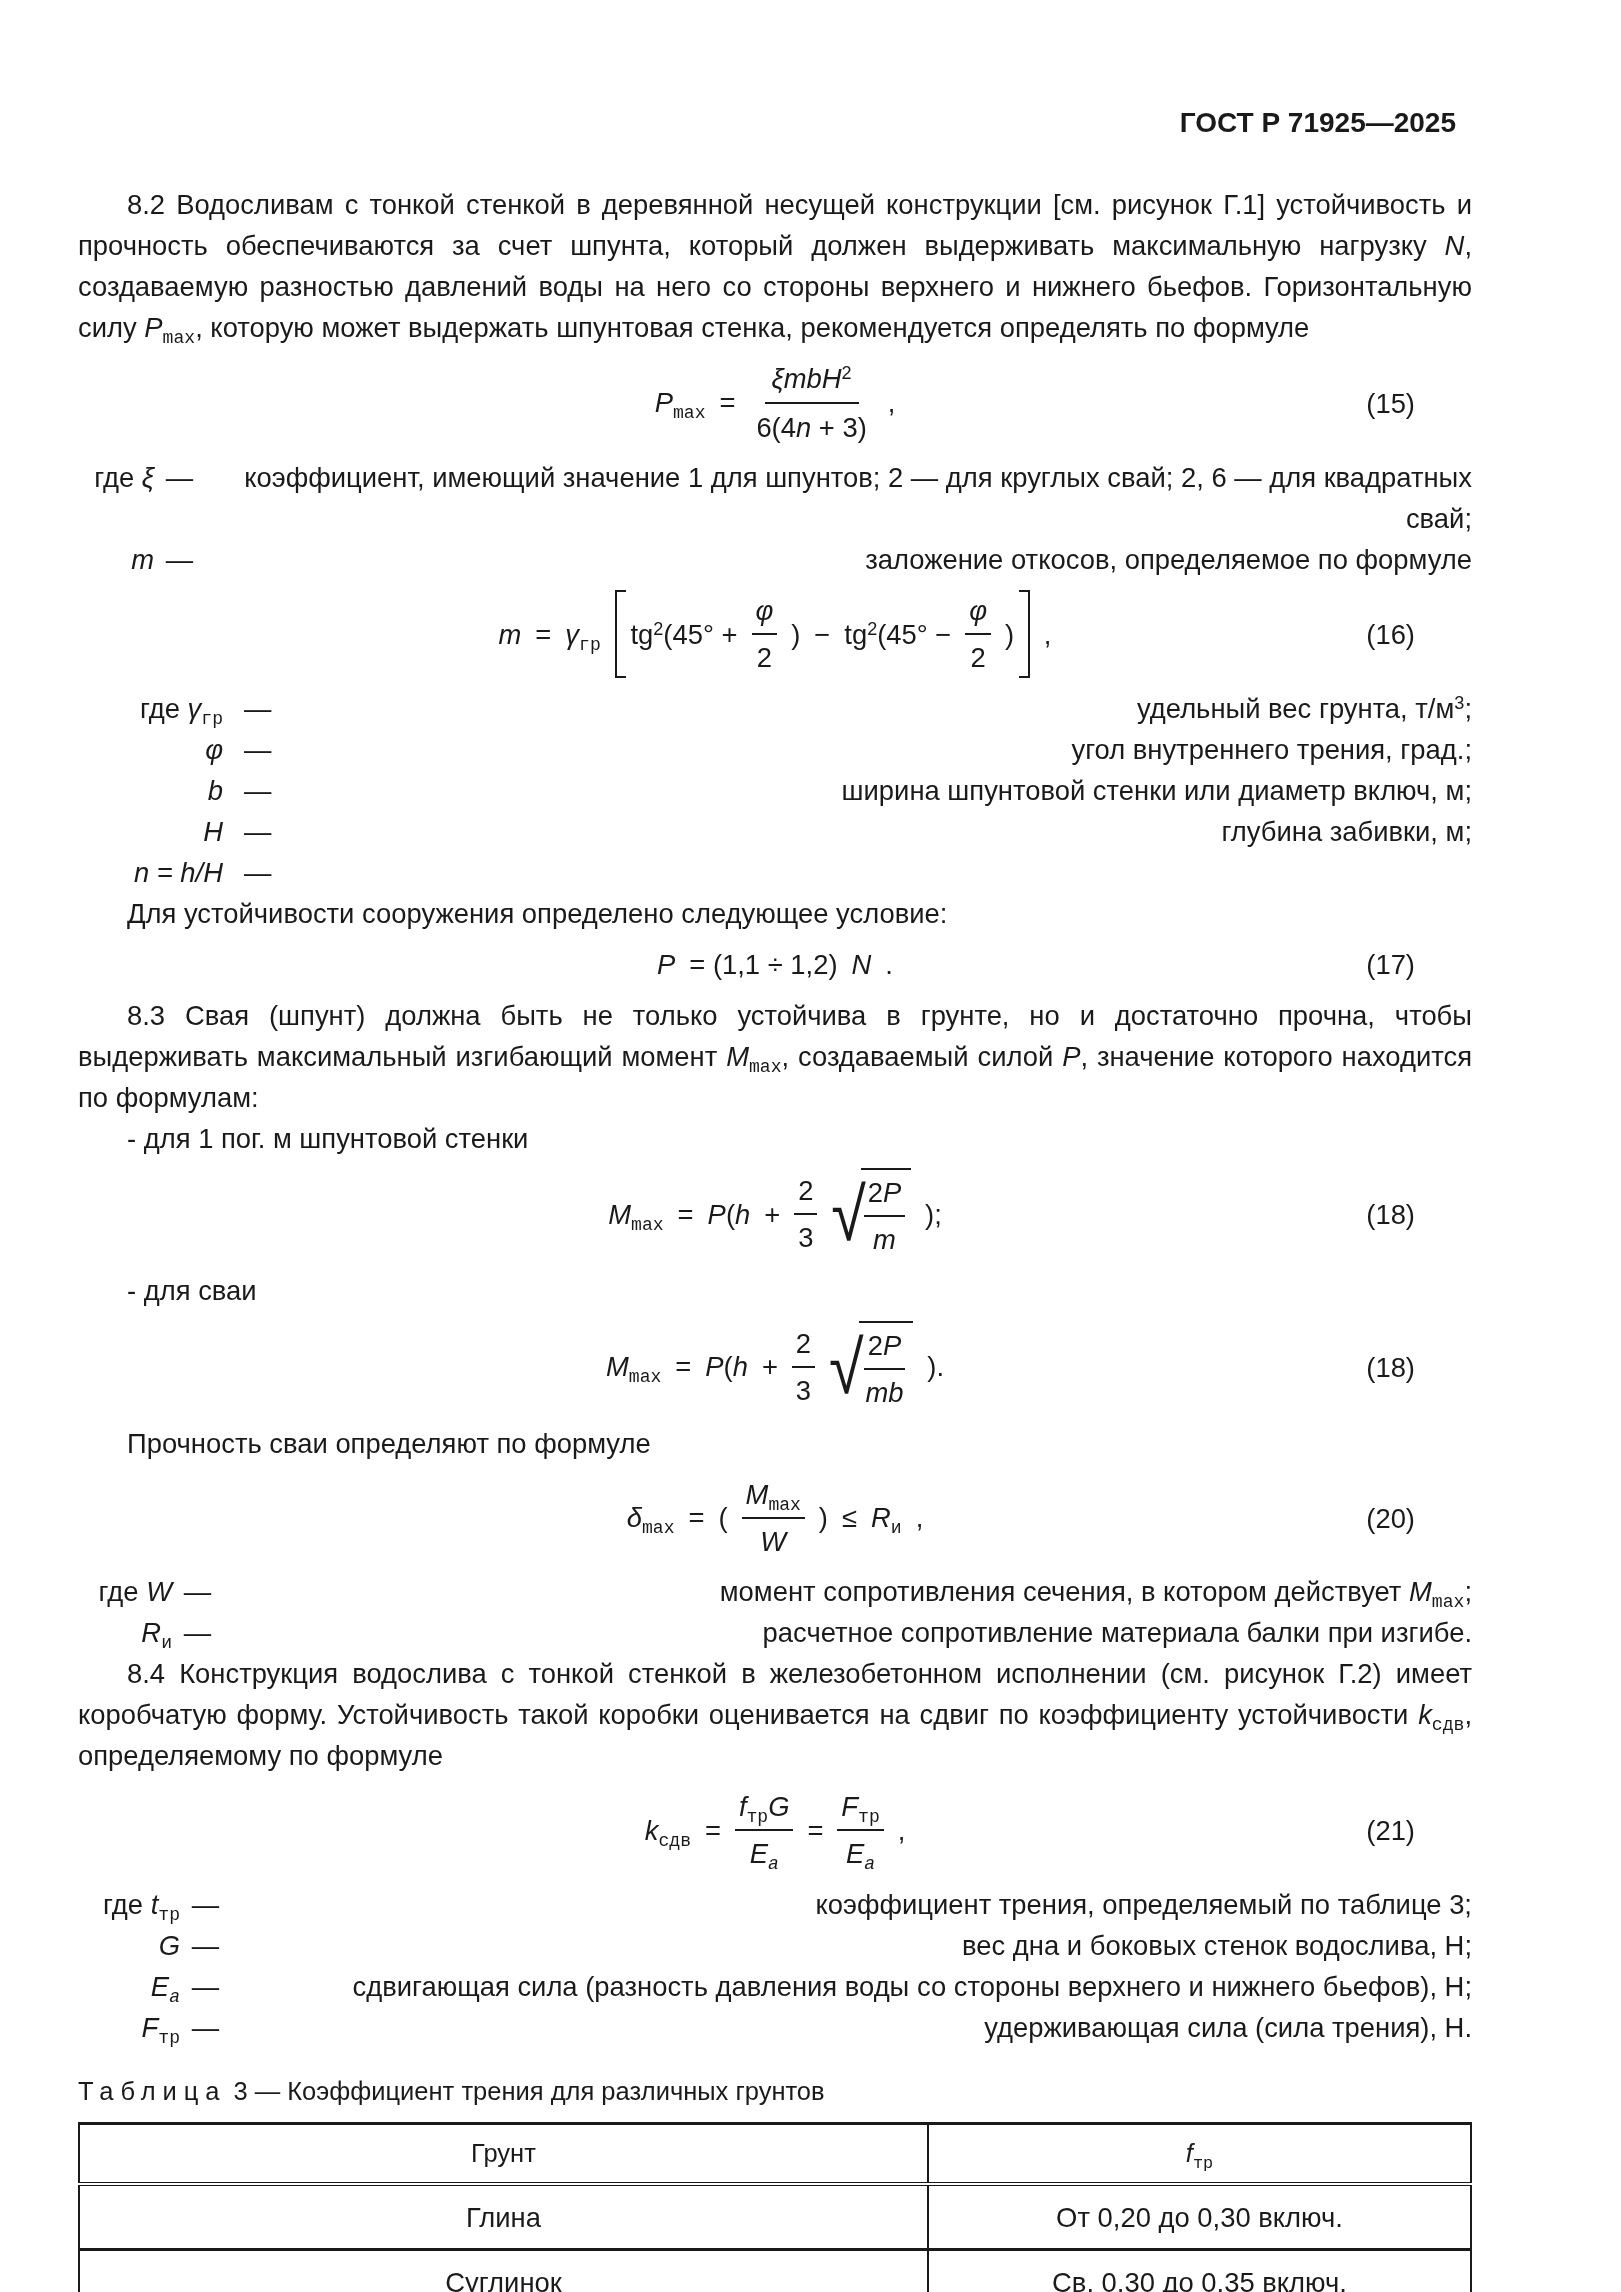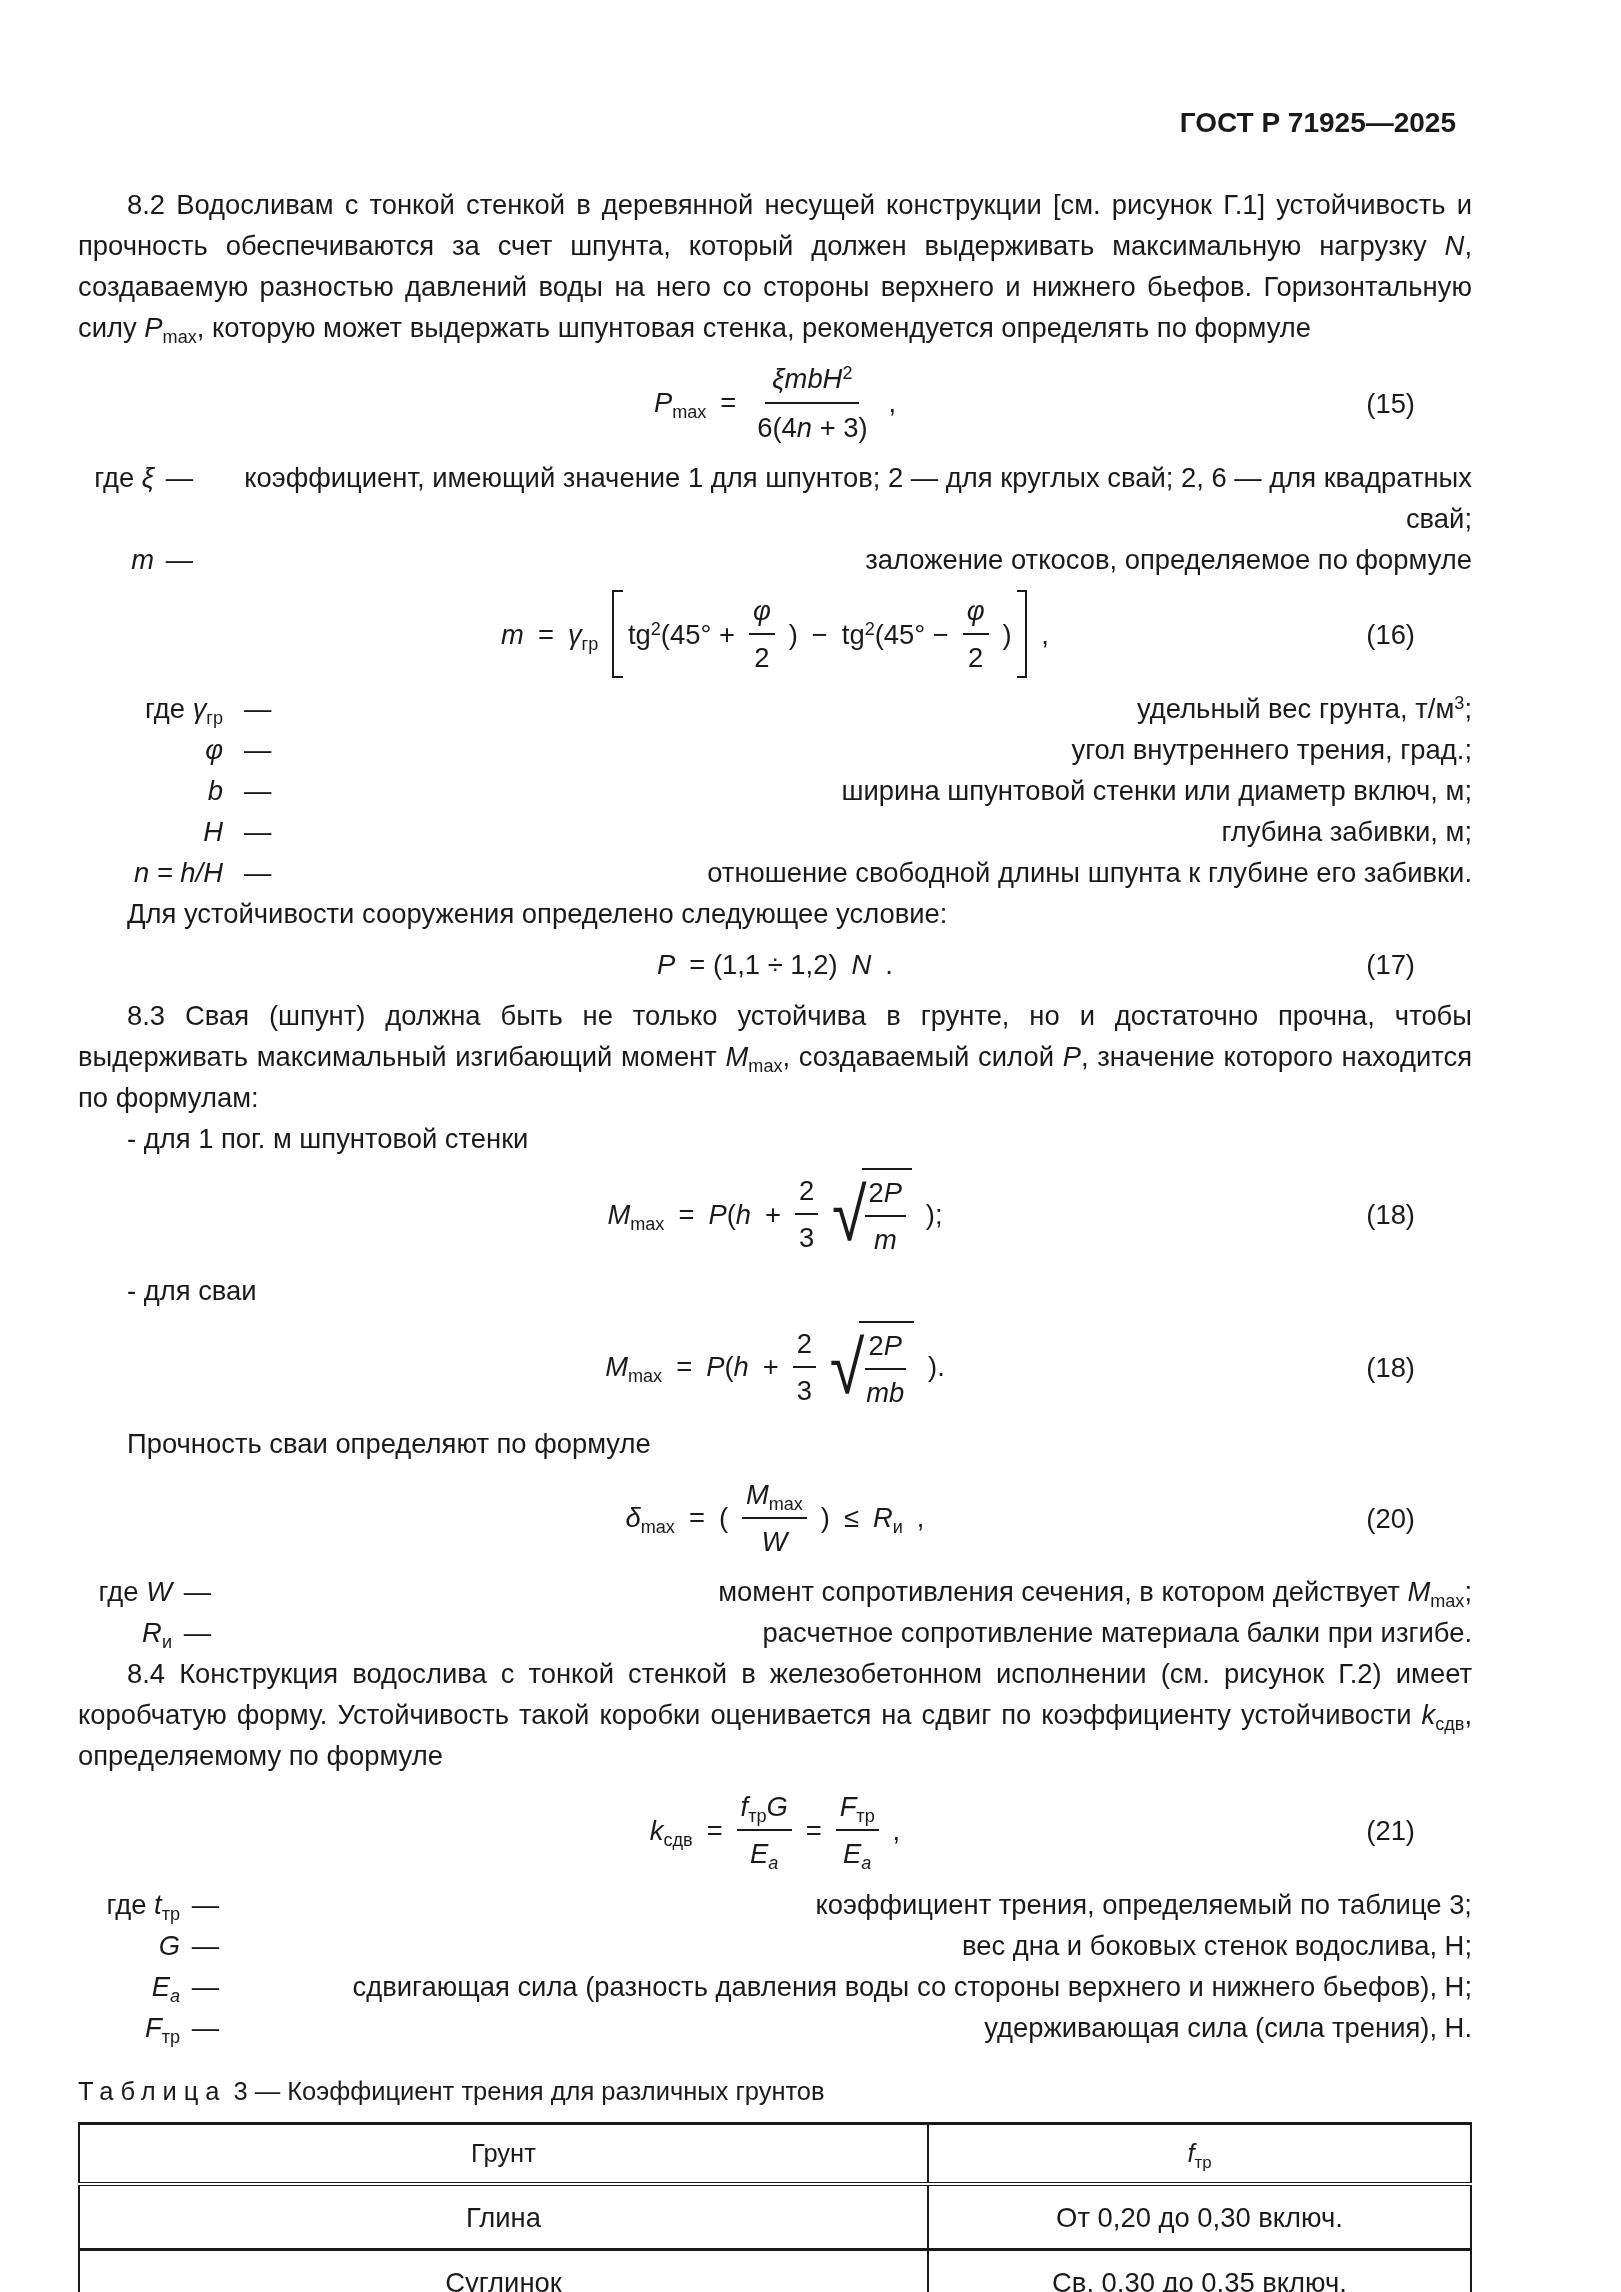--- a/index.html
+++ b/index.html
@@ -6,21 +6,21 @@
   body{
     width:1621px;height:2293px;overflow:hidden;
     color:#1a1a1a;
     font-family:"Liberation Sans","DejaVu Sans",sans-serif;
     font-size:27.4px;line-height:41px;
   }
   .page{padding:102px 149px 0 78px;position:relative;box-sizing:border-box;}
   .doc-header{text-align:right;font-weight:bold;font-size:28px;margin:0 16px 41px 0;}
   .para{margin:0;text-align:justify;text-indent:49px;}
   .v{font-style:italic;}
-  sub{font-size:0.66em;font-style:normal;vertical-align:-0.35em;line-height:0;}
+  sub{font-size:0.66em;font-style:normal;vertical-align:-0.35em;line-height:0;font-family:Liberation Mono, monospace;}
   sup{font-size:0.66em;font-style:normal;vertical-align:0.5em;line-height:0;}
   sub.v{font-style:italic;}
   
   .formula{position:relative;display:flex;justify-content:center;align-items:center;margin:9.8px 0;}
   .formula .tag{position:absolute;right:57px;top:50%;transform:translateY(-50%);}
   .fx{display:inline-flex;align-items:center;gap:14px;white-space:nowrap;}
   .fr{display:inline-flex;flex-direction:column;align-items:center;vertical-align:middle;}
   .fr .n{padding:0 6.9px 2.9px 6.9px;border-bottom:2.5px solid #1a1a1a;text-align:center;}
   .fr .d{padding:2.9px 6.9px 0 6.9px;text-align:center;}
   .fr.sm .n{padding:0 3.9px 2px 3.9px;border-bottom:2px solid #1a1a1a;}
@@ -133,21 +133,20 @@
     <span class="def">ширина шпунтовой стенки или диаметр включ, м;</span>
   </div>
   <div class="where-row w-16">
     <span class="term v">H</span>
     <span class="dash">—</span>
     <span class="def">глубина забивки, м;</span>
   </div>
   <div class="where-row w-16">
     <span class="term v">n = h/H</span>
     <span class="dash">—</span>
-    <span class="def">отношение свободной длины шпунта к глубине его забивки.</span>
   </div>
 
   <p class="para">Для устойчивости сооружения определено следующее условие:</p>
 
   <div class="formula">
     <span class="fx">
       <span class="v">P</span>
         <span> = (1,1 ÷ 1,2)</span>
         <span class="v">N</span>
         <span>.</span>

